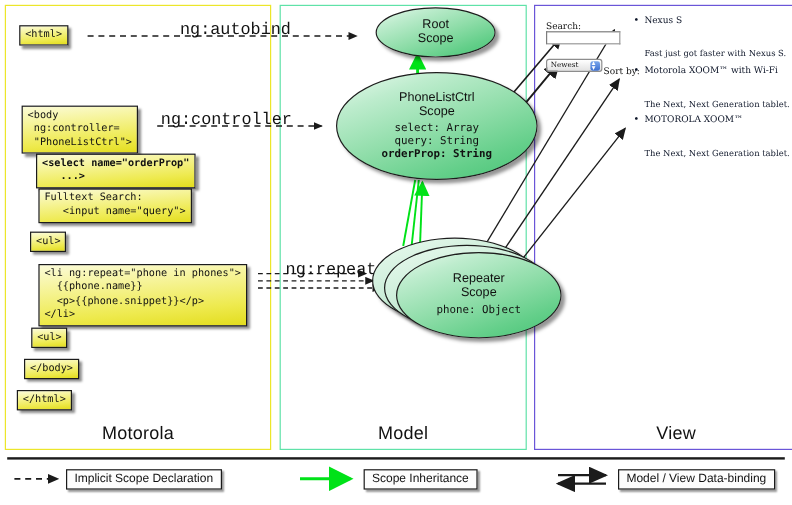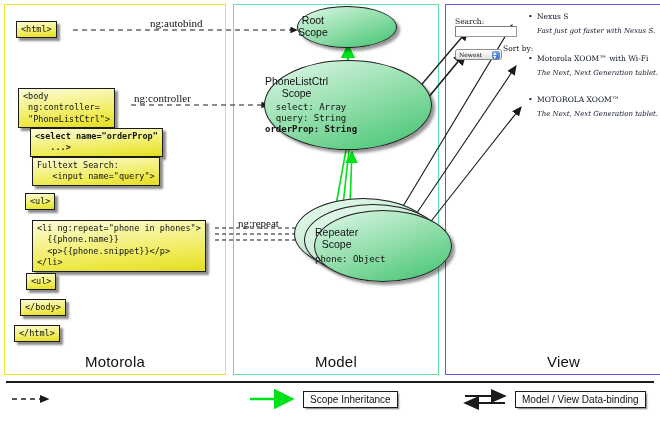--- a/index.html
+++ b/index.html
@@ -34,38 +34,38 @@
     padding:2px 4px 2px 4px;white-space:pre;
   }
   .codebox.bold{font-weight:bold;}
 
   
   .scope{
     position:absolute;box-sizing:border-box;border-radius:50%;
     border:1.5px solid #1d1d1d;
     background:linear-gradient(160deg,#eafaef 0%,#bdeccd 22%,#8fdda9 52%,#64cf8a 78%,#46c274 100%);
     box-shadow:3px 3px 3px rgba(0,0,0,.42);
-    display:flex;flex-direction:column;align-items:flex-start;justify-content:center;
-    text-align:center;color:#111;
+    display:flex;flex-direction:column;align-items:center;justify-content:center;
+    text-align:center;color:#111;margin-left:16px;
   }
   .scope .title{font-size:10.5px;line-height:1.12;}
   .scope .props{
     font-family:"DejaVu Sans Mono","Liberation Mono",monospace;
     font-size:9px;line-height:1.18;margin-top:3px;white-space:pre;
   }
   .scope .props b{font-weight:bold;}
 
   
   .scope.ghost{background:linear-gradient(160deg,#eafaef 0%,#cdeeda 40%,#9fe0b5 100%);}
 
   
   .wire-label{
     position:absolute;
-    font-family:Liberation Serif, serif;
-    font-size:11px;color:#111;white-space:nowrap;
+    font-family:Liberation Mono, monospace;
+    font-size:14px;color:#111;white-space:nowrap;
   }
 
   
   .view-label{position:absolute;font-family:"DejaVu Serif","Liberation Serif",serif;font-size:7.5px;color:#111;}
   .view-input{
     position:absolute;box-sizing:border-box;background:#fff;
     border:1px solid #9a9a9a;border-top-color:#7d7d7d;border-left-color:#7d7d7d;
   }
   .view-select{
     position:absolute;box-sizing:border-box;height:11px;
@@ -77,21 +77,21 @@
   .view-select .knob{
     position:absolute;right:1px;top:1px;width:8px;height:8px;border-radius:2px;
     background:linear-gradient(#7ba7ec,#3c6fd0);
   }
   .view-select .knob:before{content:"\25B4";position:absolute;left:1.2px;top:-3.4px;font-size:6px;color:#fff;}
   .view-select .knob:after{content:"\25BE";position:absolute;left:1.2px;top:0.6px;font-size:6px;color:#fff;}
 
   .phone-item{position:absolute;font-family:"DejaVu Serif","Liberation Serif",serif;color:#0f172a;}
   .phone-name{font-size:7.5px;white-space:nowrap;}
   .phone-name:before{content:"\2022";position:absolute;left:-9px;top:-.5px;font-size:8px;}
-  .phone-snippet{font-size:7px;white-space:nowrap;margin-top:6px;font-style:italic;}
+  .phone-snippet{font-size:7px;white-space:nowrap;margin-top:20px;}
 
   
   #legend-rule{position:absolute;left:6px;top:381px;width:648px;height:2px;background:#1b1b1b;}
   .legend-box{
     position:absolute;box-sizing:border-box;background:#fdfdfd;
     border:1.4px solid #1b1b1b;box-shadow:1.8px 1.8px 1.5px rgba(0,0,0,.4);
     font-size:10px;color:#111;line-height:15px;text-align:center;
     padding:0 6px;white-space:nowrap;height:17px;
   }
 </style>
@@ -223,37 +223,38 @@
   <div class="scope ghost" style="left:294px;top:198px;width:138px;height:72px;"></div>
   <div class="scope ghost" style="left:304px;top:204px;width:138px;height:72px;"></div>
   <div class="scope" style="left:314px;top:210px;width:138px;height:72px;">
     <div class="title">Repeater<br>Scope</div>
     <div class="props">phone: Object</div>
   </div>
 
   <div class="view-label" style="left:455px;top:17px;">Search:</div>
   <div class="view-input" style="left:455px;top:26px;width:62px;height:11px;" title=""></div>
 
-  <div class="view-label" style="left:455px;top:44px;padding-left:48px;">Sort by:</div>
+  <div class="view-label" style="left:455px;top:55px;padding-left:48px;">Sort by:</div>
   <div class="view-select" style="left:455px;top:49px;width:47px;">
     <span>Newest</span>
     <span class="knob"></span>
   </div>
 
   <div class="phone-item" style="left:537px;top:12px;">
     <div class="phone-name">Nexus S</div>
     <div class="phone-snippet">Fast just got faster with Nexus S.</div>
   </div>
   <div class="phone-item" style="left:537px;top:54px;">
     <div class="phone-name">Motorola XOOM™ with Wi-Fi</div>
     <div class="phone-snippet">The Next, Next Generation tablet.</div>
   </div>
   <div class="phone-item" style="left:537px;top:95px;">
     <div class="phone-name">MOTOROLA XOOM™</div>
     <div class="phone-snippet">The Next, Next Generation tablet.</div>
   </div>
 
   <div id="legend-rule"></div>
 
+  <div class="legend-box" style="left:55px;top:391px;">Implicit Scope Declaration</div>
   <div class="legend-box" style="left:515px;top:391px;">Model / View Data-binding</div>
   <div class="legend-box" style="left:303px;top:391px;">Scope Inheritance</div>
 
 </div>
 
 </body></html>

